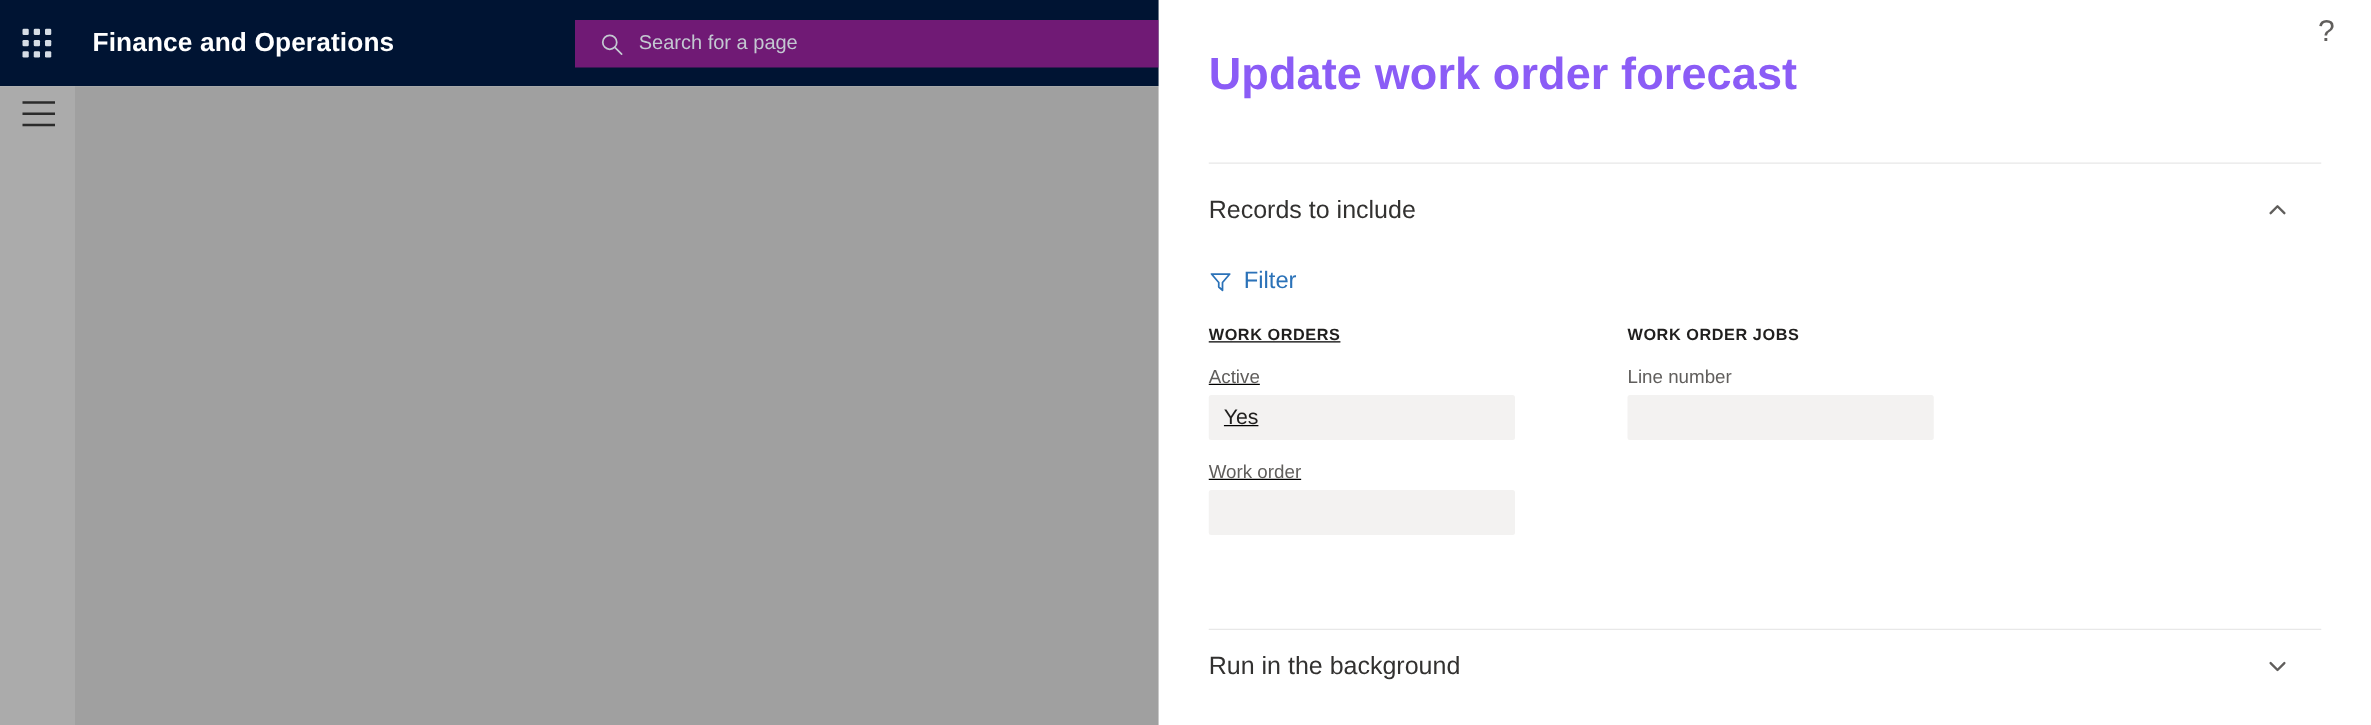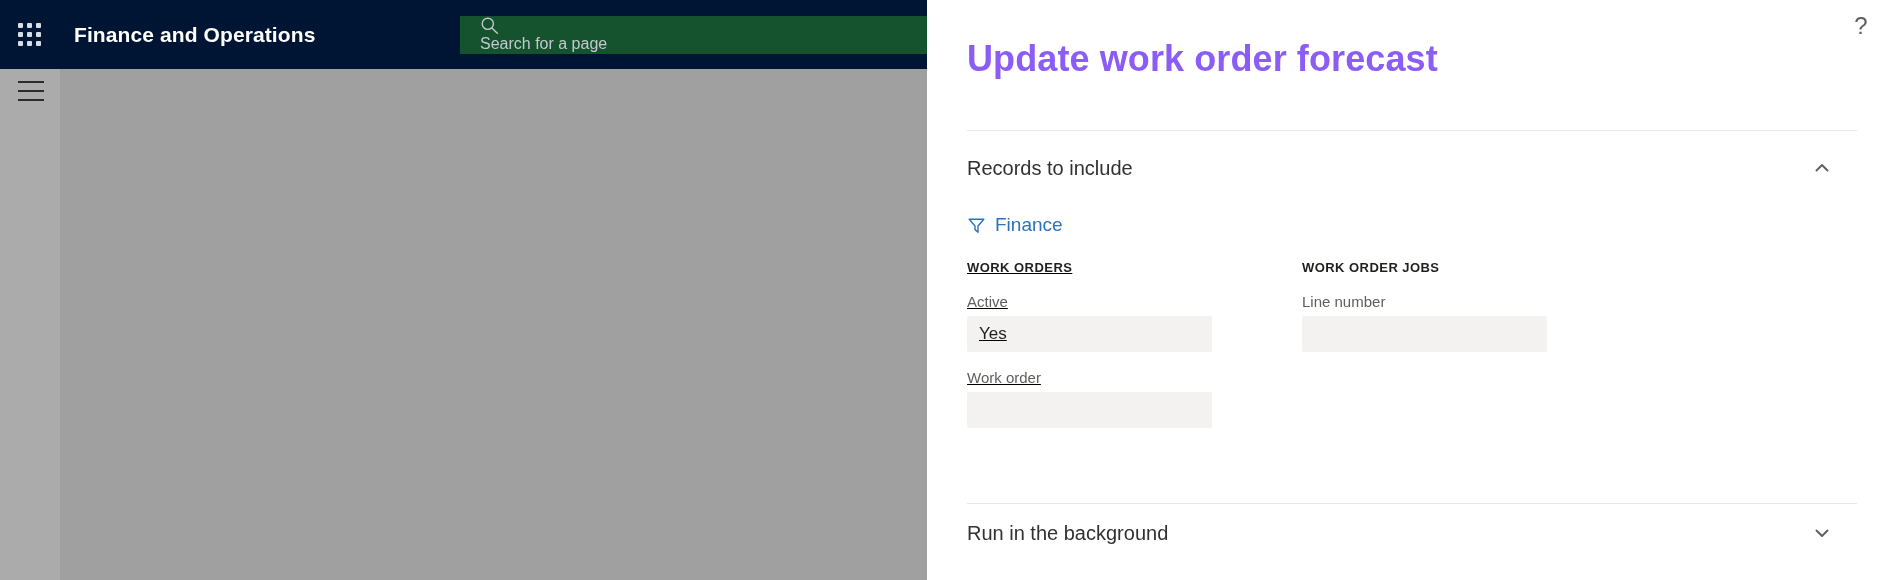--- a/index.html
+++ b/index.html
@@ -62,26 +62,25 @@
     white-space: nowrap;
     flex: 0 0 auto;
   }
 
   .searchbox {
     position: absolute;
     left: 460px;
     top: 16px;
     height: 38px;
     width: 520px;
-    background: #14532d;
-    display: flex;
-    align-items: flex-start;
+    background: #701a75;
+    display: flex;
+    align-items: center;
     padding-left: 20px;
     cursor: text;
-    flex-direction: column;
   }
   .search-icon {
     width: 19px; height: 19px;
     flex: 0 0 auto;
     margin-right: 12px;
   }
   .search-icon svg { display: block; }
   .search-placeholder {
     font-size: 16px;
     color: #c3c8d1;
@@ -321,21 +320,21 @@
         </svg>
       </span>
     </div>
 
     <div class="filter-link">
       <span class="funnel-icon">
         <svg width="19" height="19" viewBox="0 0 19 19">
           <polygon points="2.2,3.2 16.8,3.2 11,10 11,16.2 8,13.6 8,10" fill="none" stroke="#2b72b8" stroke-width="1.4" stroke-linejoin="round"></polygon>
         </svg>
       </span>
-      <span class="filter-text">Finance</span>
+      <span class="filter-text">Filter</span>
     </div>
 
     <div class="fieldgroup col1">
       <div class="group-title">WORK ORDERS</div>
 
       <div class="field">
         <div class="field-label">Active</div>
         <input class="field-input" type="text" value="Yes" style="">
       </div>
 

